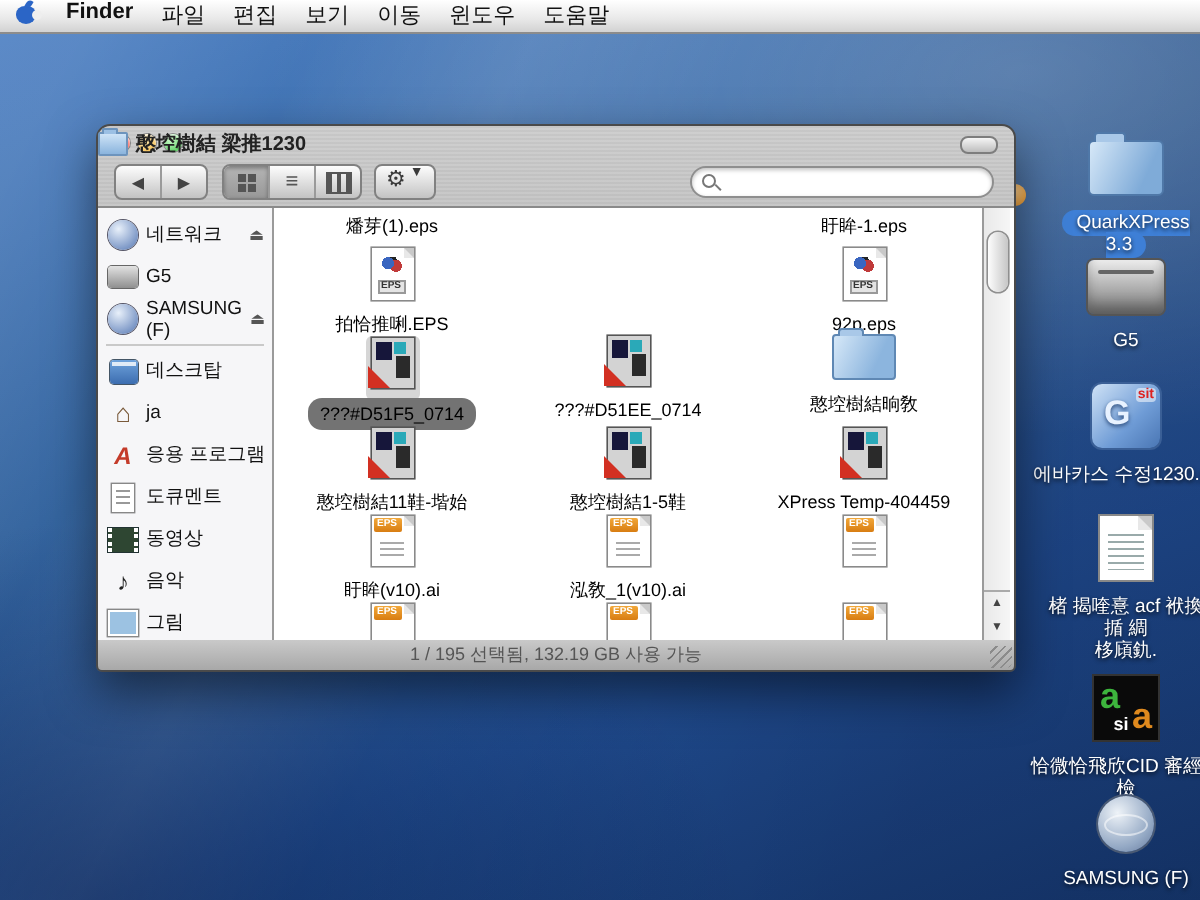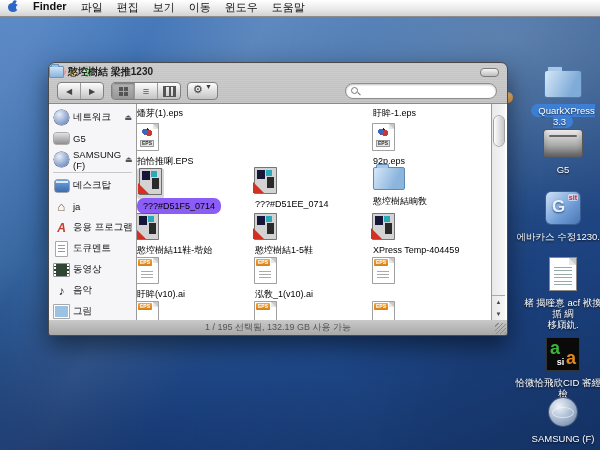--- a/index.html
+++ b/index.html
@@ -77,23 +77,23 @@
   .si-home{font-size:13px;color:#7a5a3a;line-height:1}
   .si-app{font-size:12px;font-weight:bold;color:#c43b2a;font-style:italic}
   .si-doc{width:11px;height:14px;background:#fff;box-shadow:0 0 0 .7px #888;position:relative}
   .si-doc::before{content:"";position:absolute;left:2px;top:3px;width:7px;height:7px;
      background:repeating-linear-gradient(#999 0 1px,transparent 1px 3px)}
   .si-mov{width:13px;height:12px;background:#2e4632;border-left:2.5px dotted #fff;border-right:2.5px dotted #fff;box-shadow:0 0 0 .5px #233}
   .si-mus{font-size:12px;color:#222;line-height:1}
   .si-pic{width:13px;height:11px;background:#9cc2e2;border:1.5px solid #fff;box-shadow:0 0 0 .7px #888}
   
   .content{position:absolute;left:88px;top:0;width:354px;height:216px;overflow:hidden;background:#fff}
-  .cell{position:absolute;width:118px;}
+  .cell{position:absolute;width:118px;text-align:center}
   .flabel{font-size:9px;color:#000;margin-top:2px;line-height:11px;white-space:nowrap}
-  .sel-pill{background:#8b5cf6;border-radius:7px;padding:3px 6px}
+  .sel-pill{background:#737373;border-radius:7px;padding:3px 6px}
   .iconwrap{display:inline-block}
   .sel-ic{background:rgba(0,0,0,.16);border-radius:3px;padding:1px 3px}
   .ic-eps{position:relative;width:21px;height:26px;background:#fff;box-shadow:0 0 0 .8px #8a8a8a;display:inline-block}
   .ic-eps::before{content:"";position:absolute;right:0;top:0;border-style:solid;border-width:0 5px 5px 0;border-color:#bbb #c9c9c9 #e8e8e8 transparent}
   .ic-eps .art{position:absolute;left:5px;top:4px;width:10px;height:9px;
      background:radial-gradient(circle at 30% 40%,#3a66c0 0 3px,transparent 3px),
                 radial-gradient(circle at 70% 55%,#c03a3a 0 3px,transparent 3px),
                 radial-gradient(circle at 55% 25%,#222 0 2px,transparent 2px)}
   .ic-eps .tag{position:absolute;left:3px;bottom:3px;font-size:5px;font-weight:bold;color:#333;background:#e4e4e4;border:.5px solid #999;padding:0 1px;line-height:5px}
   .ic-quark{position:relative;width:21px;height:25px;background:#d3d3d3;box-shadow:0 0 0 .8px #555;display:inline-block}

